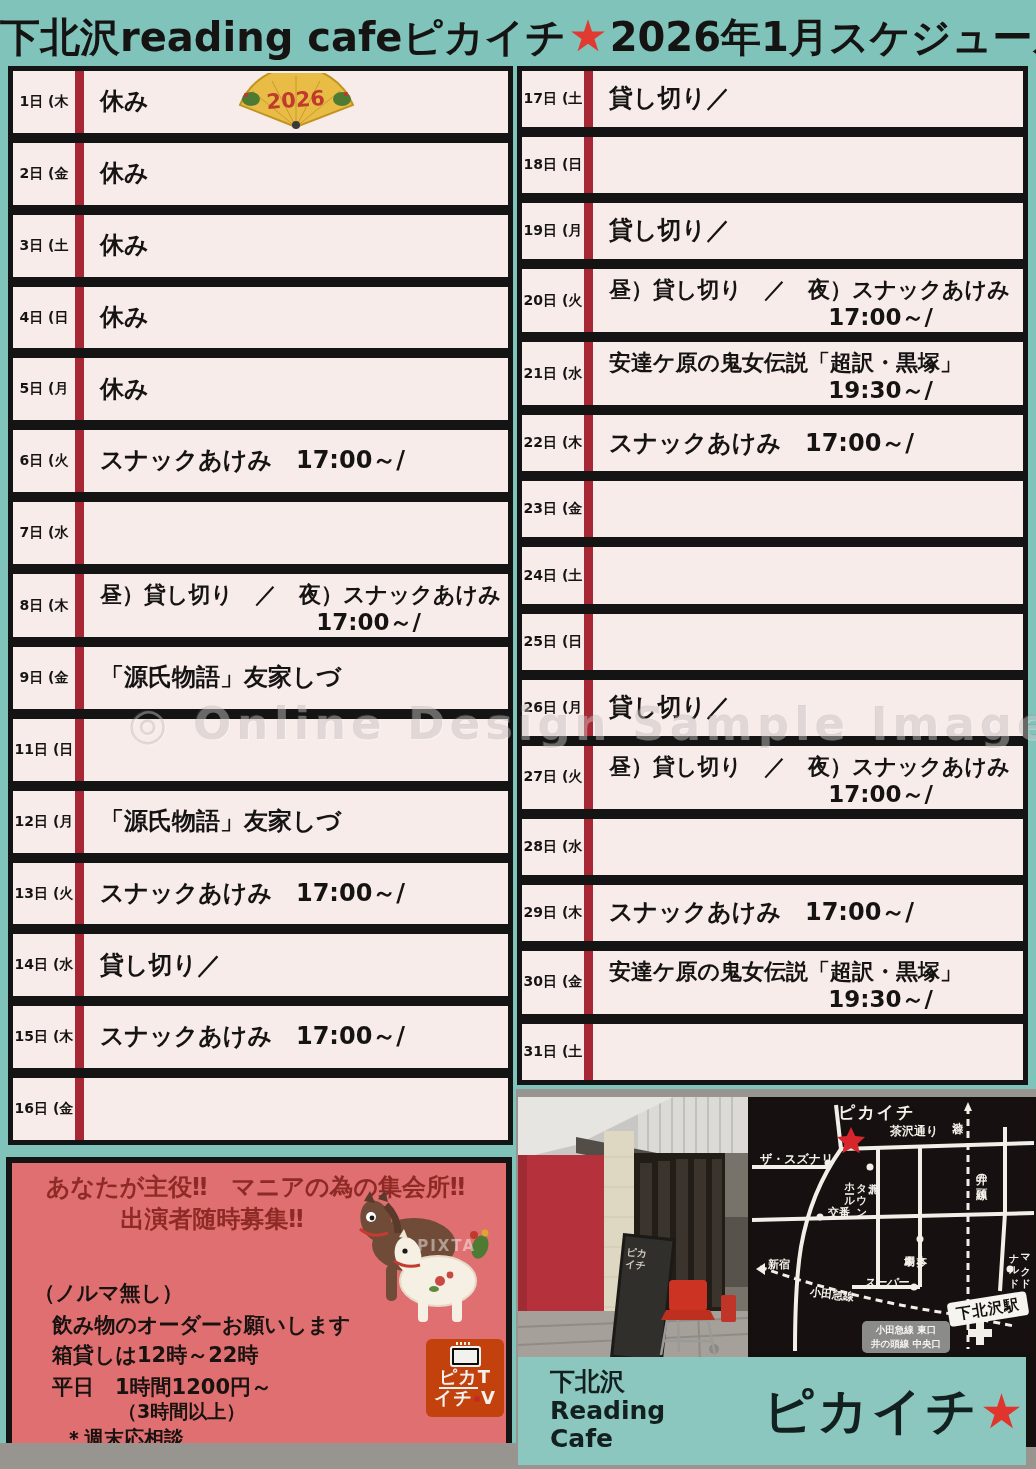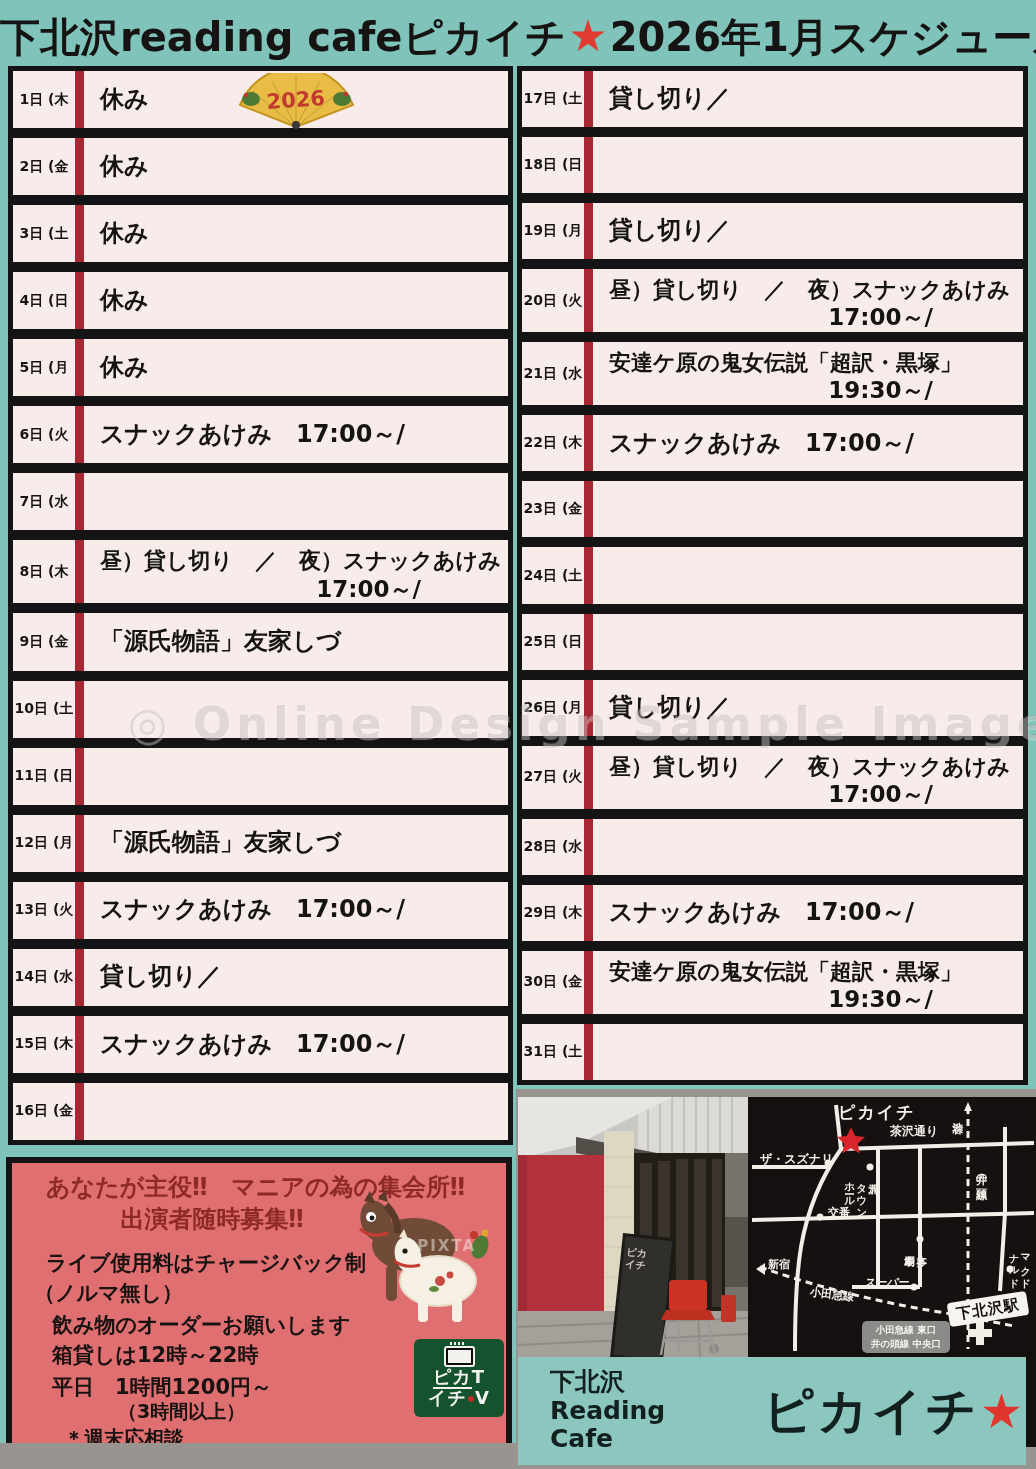--- a/index.html
+++ b/index.html
@@ -56,22 +56,22 @@
   .pl3 { top:178px; left:40px; }
   .pl4 { top:210px; left:40px; }
   .pl5 { top:236px; left:70px; font-size:19px;margin-left:36px; }
   .pl6 { top:262px; left:52px; font-size:20px; }
   .horses { position:absolute; right:14px; top:26px; }
   .pixta {
     position:absolute; right:30px; top:74px; font-size:15px; letter-spacing:2px;
     color:rgba(255,255,255,0.45);
   }
   .logo {
-    position:absolute; right:2px; top:176px; width:90px; height:78px;
-    background:#14532d; border-radius:6px; color:#f3f1ee; text-align:center;
+    position:absolute; right:2px; top:176px; width:78px; height:78px;
+    background:#c2410c; border-radius:6px; color:#f3f1ee; text-align:center;
   }
   .tv { position:relative; width:27px; height:17px; border:2px solid #f3f1ee; border-radius:3px; margin:7px auto 0; background:#0d0b0a; }
   .tv:before { content:""; position:absolute; left:4px; top:-6px; width:15px; height:3px;
     background:repeating-linear-gradient(90deg,#f3f1ee 0 2px,transparent 2px 4px); }
   .tv-screen { position:absolute; left:2px; top:2px; right:2px; bottom:2px; background:#f3f1ee; }
   .logo-l { font-size:18px; line-height:1.15; letter-spacing:1px; }
   .logo-l .u { border-bottom:2px solid #f3f1ee; }
   .logo-dot { display:inline-block; width:6px; height:6px; background:#c22a24; border-radius:50%; margin:0 1px 2px 1px; }
   
   .bottom-right { position:absolute; left:516px; top:1089px; width:520px; height:380px; background:#98948f; }
@@ -217,30 +217,20 @@
     <div class="date-cell">
       <span>9日 (金</span>
     </div>
     <div class="red-line"></div>
     <div class="content">
       <div class="line1">「源氏物語」友家しづ</div>
 
     </div>
   </div>
 
-  <div class="row">
-    <div class="date-cell">
-      <span>10日 (土</span>
-    </div>
-    <div class="red-line"></div>
-    <div class="content">
-      <div class="line1"></div>
-
-    </div>
-  </div>
 
   <div class="row">
     <div class="date-cell">
       <span>11日 (日</span>
     </div>
     <div class="red-line"></div>
     <div class="content">
       <div class="line1"></div>
 
     </div>
@@ -470,21 +460,20 @@
 
     </div>
   </div>
 </div>
 
   <div class="watermark">◎ Online Design Sample Image</div>
 
   <div class="promo">
     <div class="p-head1">あなたが主役‼　マニアの為の集会所‼</div>
     <div class="p-head2">出演者随時募集‼</div>
-    <div class="p-line pl0">ライブ使用料はチャージバック制</div>
     <div class="p-line pl1">（ノルマ無し）</div>
     <div class="p-line pl2">飲み物のオーダーお願いします</div>
     <div class="p-line pl3">箱貸しは12時～22時</div>
     <div class="p-line pl4">平日　1時間1200円～</div>
     <div class="p-line pl5">（3時間以上）</div>
     <div class="p-line pl6">＊週末応相談</div>
 
     <span class="horses">
       <svg width="150" height="135" viewBox="0 0 150 135">
 

